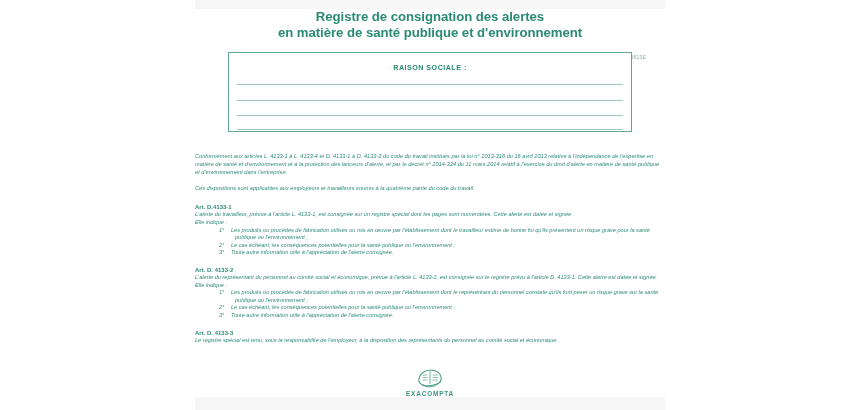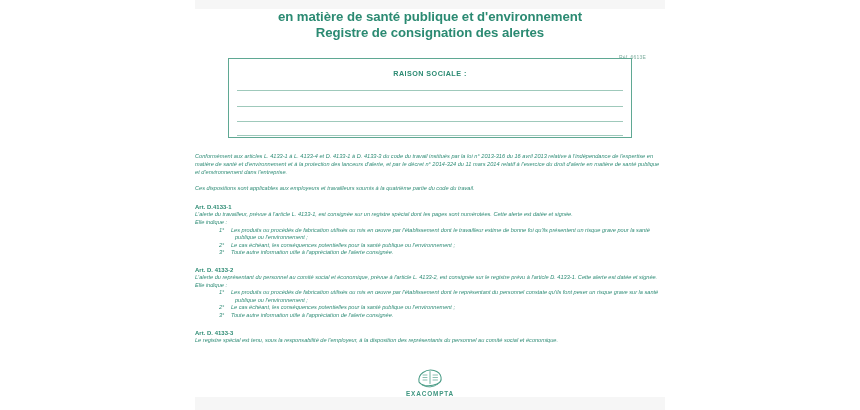--- a/index.html
+++ b/index.html
@@ -69,21 +69,21 @@
   #ref-number {
     color: #7fae9f;
     font-size: 5px;
     letter-spacing: 0.2px;
   }
 
   
   #raison-box {
     position: absolute;
     left: 33px;
-    top: 58px;
+    top: 52px;
     width: 404px;
     height: 80px;
     border: 1.4px solid #5fa893;
     box-sizing: border-box;
     background: #ffffff;
   }
   #raison-label {
     text-align: center;
     color: #2b8a72;
     font-weight: bold;
@@ -187,22 +187,22 @@
 <body>
 
 <div id="page-sheet">
 
   <div class="bleed-band bleed-top"></div>
   <div class="bleed-band bleed-bottom"></div>
 
   <div id="content">
 
     <div id="title-block">
+      <div class="doc-title-line">Registre de consignation des alertes</div>
       <div class="doc-title-line">en matière de santé publique et d'environnement</div>
-      <div class="doc-title-line">Registre de consignation des alertes</div>
     </div>
 
     <div id="ref-row">
       <span id="ref-number">Réf. 6613E</span>
     </div>
 
     <div id="raison-box">
       <div id="raison-label">RAISON SOCIALE :</div>
       <div class="raison-rule rr1"></div>
       <div class="raison-rule rr2"></div>

